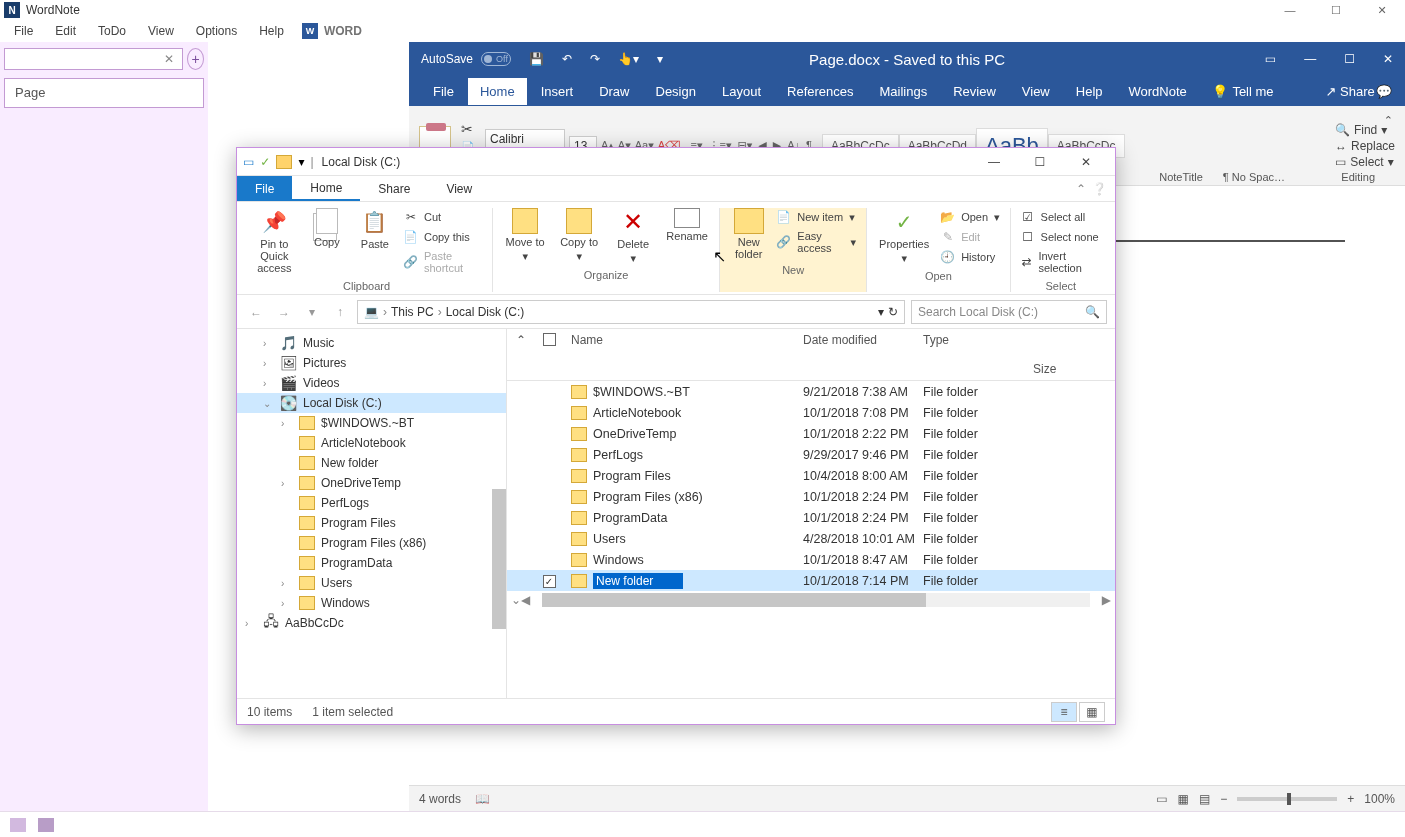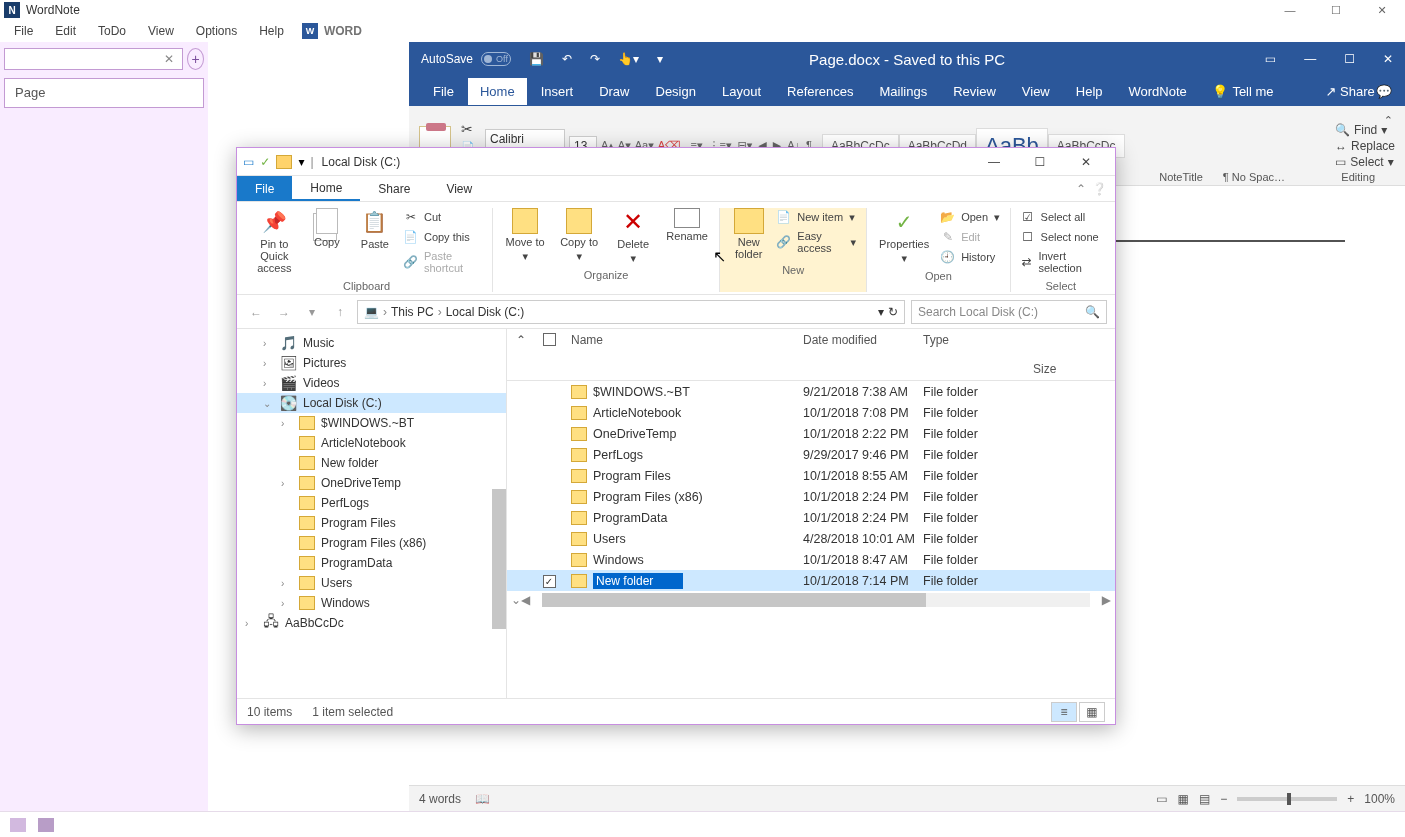--- a/index.html
+++ b/index.html
@@ -565,21 +565,21 @@
             <div class="ex-col-type">File folder</div>
             <div class="ex-col-size"></div>
           </div>
           <div class="ex-row">
             <div class="ex-col-check"></div>
             <div class="ex-col-check"></div>
             <div class="ex-col-name ex-row-name">
               <span class="ex-row-ico"></span>
               <span>Program Files</span>
             </div>
-            <div class="ex-col-date">10/1/2018 8:55 AM</div>
+            <div class="ex-col-date">10/4/2018 8:00 AM</div>
             <div class="ex-col-type">File folder</div>
             <div class="ex-col-size"></div>
           </div>
           <div class="ex-row">
             <div class="ex-col-check"></div>
             <div class="ex-col-check"></div>
             <div class="ex-col-name ex-row-name">
               <span class="ex-row-ico"></span>
               <span>Program Files (x86)</span>
             </div>

